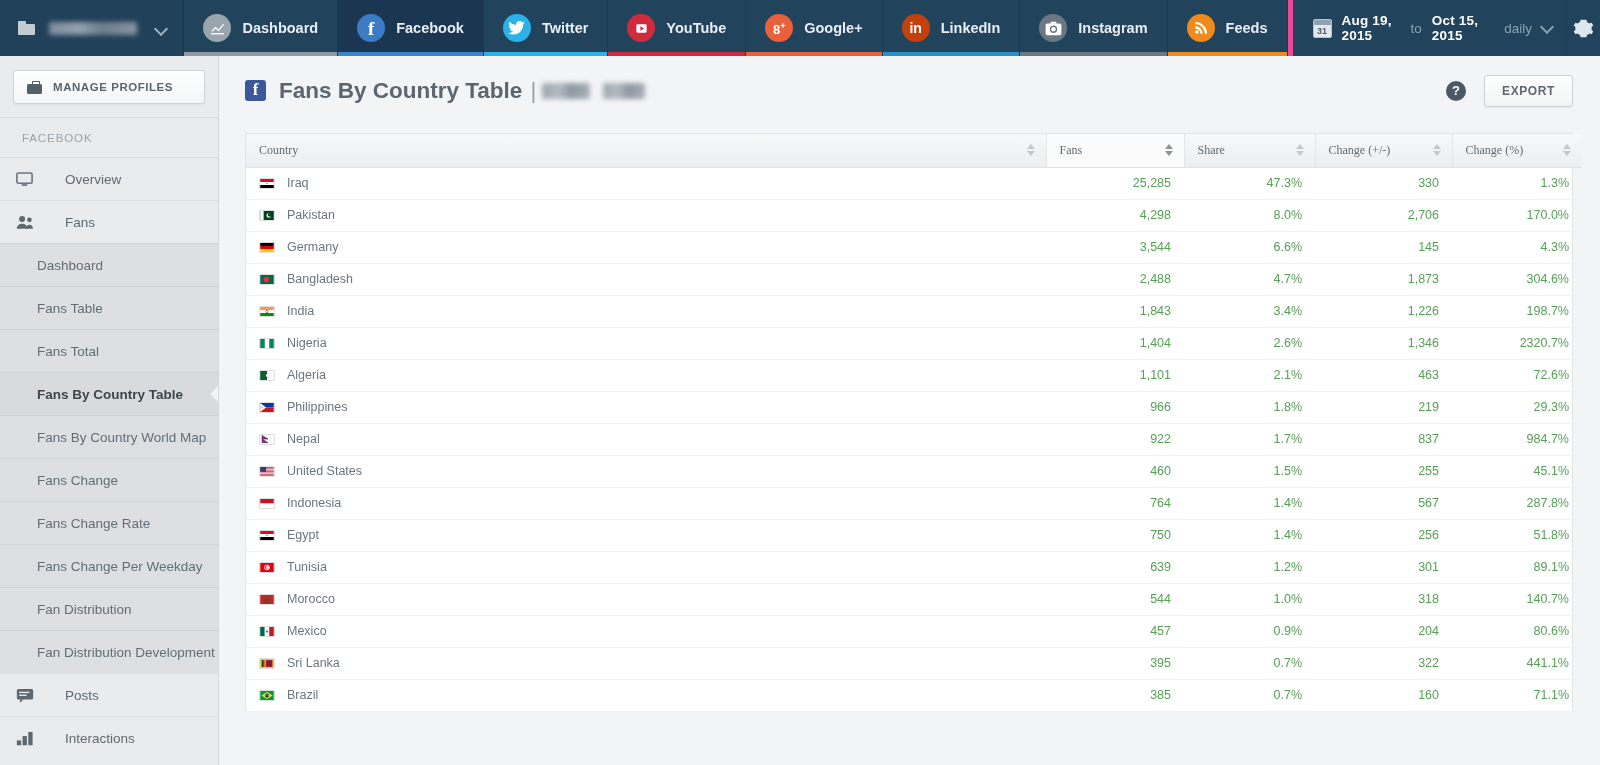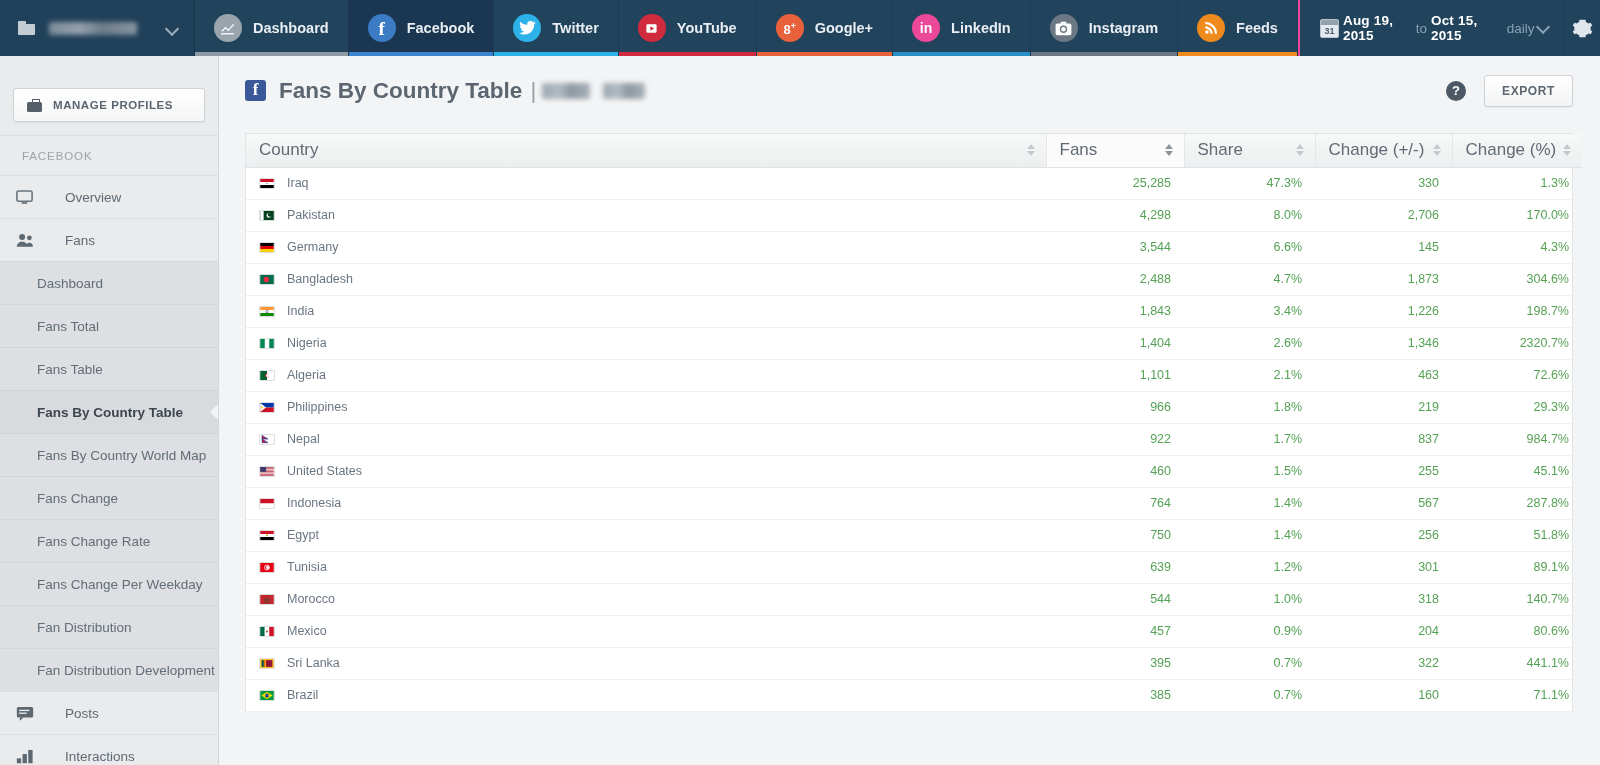--- a/index.html
+++ b/index.html
@@ -74,23 +74,23 @@
   .nav-ic {
     width: 28px; height: 28px; border-radius: 50%;
     display: flex; align-items: center; justify-content: center;
     color: #fff; font-weight: bold; font-size: 15px;
     flex: 0 0 auto;
   }
   .nav-ic svg { display: block; }
 
   .daterange {
     margin-left: auto;
-    display: flex; align-items: center; gap: 4px;
+    display: flex; align-items: center; gap: 10px;
     padding: 0 16px 0 20px;
-    border-left: 2px solid #ec4899;
+    border-left: 5px solid #ec4899;
     color: #ffffff; font-size: 13.5px;
     cursor: pointer;
   }
   .cal-icon {
     width: 19px; height: 19px; border-radius: 2px;
     background: #e3e9ee; border: 1px solid #b8c3cc;
     position: relative; flex: 0 0 auto;
     color: #4a5c6b; font-size: 9px; font-weight: bold;
     display: flex; align-items: flex-end; justify-content: center;
     padding-bottom: 1px;
@@ -127,21 +127,20 @@
     height: 34px; width: 100%;
     background: linear-gradient(#ffffff,#f4f5f6);
     border: 1px solid #cfd3d6;
     border-radius: 3px;
     display: flex; align-items: center; gap: 11px;
     padding: 0 13px;
     font-size: 11.5px; font-weight: bold; letter-spacing: .55px;
     color: #5a6570;
     cursor: pointer;
     box-shadow: 0 1px 1px rgba(0,0,0,.05);
-    margin-top: 18px;
   }
   .case-icon { width: 15px; height: 13px; position: relative; flex:0 0 auto; }
   .case-icon:before {
     content:""; position:absolute; left:0; top:3px; width:15px; height:10px;
     background:#555f69; border-radius:1.5px;
   }
   .case-icon:after {
     content:""; position:absolute; left:4.5px; top:0; width:6px; height:3px;
     border:1.5px solid #555f69; border-bottom:none; border-radius:1px 1px 0 0;
   }
@@ -230,30 +229,31 @@
   .table-wrap {
     margin: 8px 27px 0 26px;
     background: #fff;
     border: 1px solid #e2e4e6;
     border-bottom: none;
   }
   table { width: 100%; border-collapse: collapse; table-layout: fixed; }
   thead th {
     background: linear-gradient(#f7f8f8,#eceeef);
     height: 33px;
-    font-size: 17px;
+    font-size: 12px;
     font-weight: normal;
     color: #616b75;
     border-bottom: 1px solid #dfe1e3;
     border-right: 1px solid #e4e6e8;
     padding: 0 13px;
     position: relative;
     cursor: pointer;
     text-align: left;
     vertical-align: middle;
+    font-family: Liberation Serif, serif;
   }
   thead th.num { text-align: left; }
   thead th.active-sort { background: #fbfbfc; }
   thead th:last-child { border-right: none; }
   .sort-ic {
     position: absolute; right: 10px; top: 50%; margin-top: -7px;
     width: 9px; height: 14px;
   }
   .sort-ic .up, .sort-ic .dn {
     position: absolute; left: 0; width: 0; height: 0;
@@ -341,21 +341,21 @@
         <span class="underline" style="background: rgb(208, 42, 63);"></span>
       </div>
       <div class="navtab">
         <span class="nav-ic" style="background: rgb(232, 97, 58);">
           <span style="font-size:13px;line-height:13px">8<sup style="font-size:9px">+</sup></span>
         </span>
         <span>Google+</span>
         <span class="underline" style="background: rgb(232, 97, 58);"></span>
       </div>
       <div class="navtab">
-        <span class="nav-ic" style="background: #ec4899;">
+        <span class="nav-ic" style="background: #c2410c;">
           <span style="font-size:14px;line-height:14px;font-weight:bold">in</span>
         </span>
         <span>LinkedIn</span>
         <span class="underline" style="background: rgb(40, 144, 198);"></span>
       </div>
       <div class="navtab">
         <span class="nav-ic" style="background: rgb(107, 120, 132);">
           <svg width="17" height="15" viewBox="0 0 20 17">
             <rect x=".7" y="2.5" width="18.6" height="13.8" rx="2.2" fill="#fff"></rect>
             <circle cx="10" cy="9.4" r="4.3" fill="#6b7884"></circle>
@@ -420,24 +420,24 @@
             <circle cx="14.2" cy="5.1" r="2.5" fill="#5d6871"></circle>
             <path fill="#5d6871" d="M10.4 14.6c0-2.6 1.7-4.3 3.8-4.3s3.8 1.7 3.8 4.3z"></path>
           </svg>
         </span>
         <span>Fans</span>
       </div>
       <div class="nav-item sub">
         <span>Dashboard</span>
       </div>
       <div class="nav-item sub">
+        <span>Fans Table</span>
+      </div>
+      <div class="nav-item sub">
         <span>Fans Total</span>
-      </div>
-      <div class="nav-item sub">
-        <span>Fans Table</span>
       </div>
       <div class="nav-item sub active">
         <span>Fans By Country Table</span>
       </div>
       <div class="nav-item sub">
         <span>Fans By Country World Map</span>
       </div>
       <div class="nav-item sub">
         <span>Fans Change</span>
       </div>

